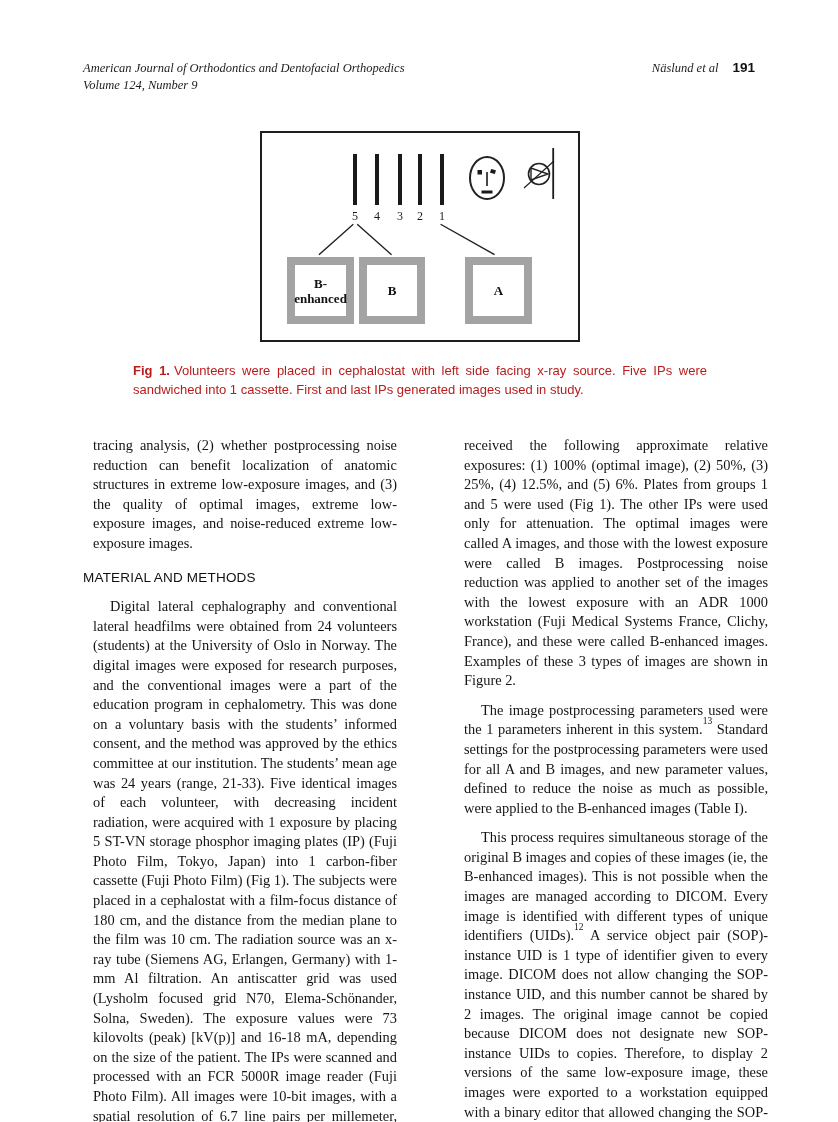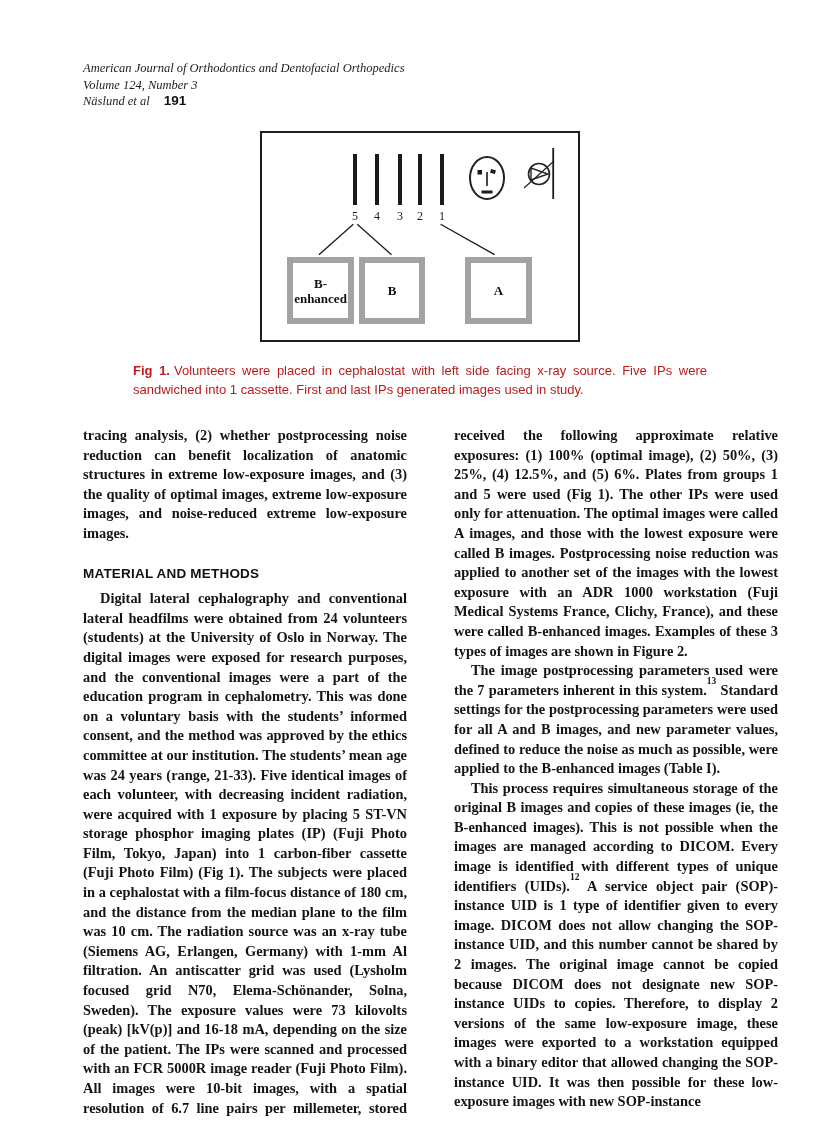--- a/index.html
+++ b/index.html
@@ -14,21 +14,20 @@
     overflow: hidden;
   }
 
   
   .page-header {
     position: absolute;
     left: 83px; right: 83px; top: 60px;
     display: flex;
     justify-content: space-between;
     align-items: flex-start;
-    flex-direction: column;
   }
   .header-left {
     font-style: italic;
     font-size: 12.5px;
     line-height: 16.5px;
     color: #1c1c1c;
   }
   .header-right {
     font-size: 12.5px;
     white-space: nowrap;
@@ -67,21 +66,21 @@
     top: 76px;
     width: 14px;
     text-align: center;
     font-size: 12px;
     color: #1a1a1a;
   }
   .ip-box {
     position: absolute;
     top: 124px;
     height: 67px;
-    border: 6px solid #a3a3a3;
+    border: 8px solid #a3a3a3;
     background: #fff;
     display: flex;
     align-items: center;
     justify-content: center;
     text-align: center;
     font-weight: bold;
     font-size: 13px;
     line-height: 15px;
     color: #111;
     padding: 2px;
@@ -111,46 +110,46 @@
     top: 426px;
     width: 324px;
     font-size: 14.4px;
     line-height: 19.6px;
     text-align: justify;
     color: #141414;
   }
   .col-left  { left: 83px; }
   .col-right { left: 454px; }
   .col p.indent { text-indent: 17px; }
-  .col p { margin: 0; font-weight: bold; }
+  .col p { margin: 10px; }
   .section-heading {
     font-family: "Liberation Sans", sans-serif;
     font-size: 13.5px;
-    font-weight: bold;
+    font-weight: normal;
     letter-spacing: 0.2px;
     color: #111;
-    margin: 20px 0 6px 0;
+    margin: 14px 0 6px 0;
     text-align: left;
   }
   sup.ref {
     font-size: 9.5px;
     line-height: 0;
     position: relative;
     top: -4.5px;
   }
 </style>
 </head>
 <body>
 
 <div class="page">
 
   <header class="page-header">
     <div class="header-left">
       <div>American Journal of Orthodontics and Dentofacial Orthopedics</div>
-      <div>Volume 124, Number 3</div>
+      <div>Volume 124, Number 9</div>
     </div>
     <div class="header-right">
       <span class="authors">Näslund et al</span><span class="page-number">191</span>
     </div>
   </header>
 
   <figure class="fig1">
 
     <svg class="fig-svg" viewBox="0 0 320 211" xmlns="http://www.w3.org/2000/svg">
       <line x1="92" y1="93" x2="57" y2="124" stroke="#1e1e1e" stroke-width="1.4"></line>
@@ -195,17 +194,17 @@
   </div>
 
   <div class="col col-left">
     <p>tracing analysis, (2) whether postprocessing noise reduction can benefit localization of anatomic structures in extreme low-exposure images, and (3) the quality of optimal images, extreme low-exposure images, and noise-reduced extreme low-exposure images.</p>
     <h2 class="section-heading">MATERIAL AND METHODS</h2>
     <p class="indent"><span>Digital lateral cephalography and conventional lateral headfilms were obtained from 24 volunteers (students) at the University of Oslo in Norway. The digital images were exposed for research purposes, and the conventional images were a part of the education program in cephalometry. This was done on a voluntary basis with the students’ informed consent, and the method was approved by the ethics committee at our institution. The students’ mean age was 24 years (range, 21-33). Five identical images of each volunteer, with decreasing incident radiation, were acquired with 1 exposure by placing 5 ST-VN storage phosphor imaging plates (IP) (Fuji Photo Film, Tokyo, Japan) into 1 carbon-fiber cassette (Fuji Photo Film) (Fig 1). The subjects were placed in a cephalostat with a film-focus distance of 180 cm, and the distance from the median plane to the film was 10 cm. The radiation source was an x-ray tube (Siemens AG, Erlangen, Germany) with 1-mm Al filtration. An antiscatter grid was used (Lysholm focused grid N70, Elema-Schönander, Solna, Sweden). The exposure values were 73 kilovolts (peak) [kV(p)] and 16-18 mA, depending on the size of the patient. The IPs were scanned and processed with an FCR 5000R image reader (Fuji Photo Film). All images were 10-bit images, with a spatial resolution of 6.7 line pairs per millemeter, stored and handled according to DICOM. Each IP attenuated approximately 50% of the radiation.</span><sup class="ref">4</sup><span> The 5 IPs thus</span></p>
   </div>
 
   <div class="col col-right">
     <p>received the following approximate relative exposures: (1) 100% (optimal image), (2) 50%, (3) 25%, (4) 12.5%, and (5) 6%. Plates from groups 1 and 5 were used (Fig 1). The other IPs were used only for attenuation. The optimal images were called A images, and those with the lowest exposure were called B images. Postprocessing noise reduction was applied to another set of the images with the lowest exposure with an ADR 1000 workstation (Fuji Medical Systems France, Clichy, France), and these were called B-enhanced images. Examples of these 3 types of images are shown in Figure 2.</p>
-    <p class="indent"><span>The image postprocessing parameters used were the 7 parameters inherent in this system.</span><sup class="ref">13</sup><span> Standard settings for the postprocessing parameters were used for all A and B images, and new parameter values, defined to reduce the noise as much as possible, were applied to the B-enhanced images (Table I).</span></p>
+    <p class="indent"><span>The image postprocessing parameters used were the 1 parameters inherent in this system.</span><sup class="ref">13</sup><span> Standard settings for the postprocessing parameters were used for all A and B images, and new parameter values, defined to reduce the noise as much as possible, were applied to the B-enhanced images (Table I).</span></p>
     <p class="indent"><span>This process requires simultaneous storage of the original B images and copies of these images (ie, the B-enhanced images). This is not possible when the images are managed according to DICOM. Every image is identified with different types of unique identifiers (UIDs).</span><sup class="ref">12</sup><span> A service object pair (SOP)-instance UID is 1 type of identifier given to every image. DICOM does not allow changing the SOP-instance UID, and this number cannot be shared by 2 images. The original image cannot be copied because DICOM does not designate new SOP-instance UIDs to copies. Therefore, to display 2 versions of the same low-exposure image, these images were exported to a workstation equipped with a binary editor that allowed changing the SOP-instance UID. It was then possible for these low-exposure images with new SOP-instance</span></p>
   </div>
 
 </div>
 
 </body></html>

